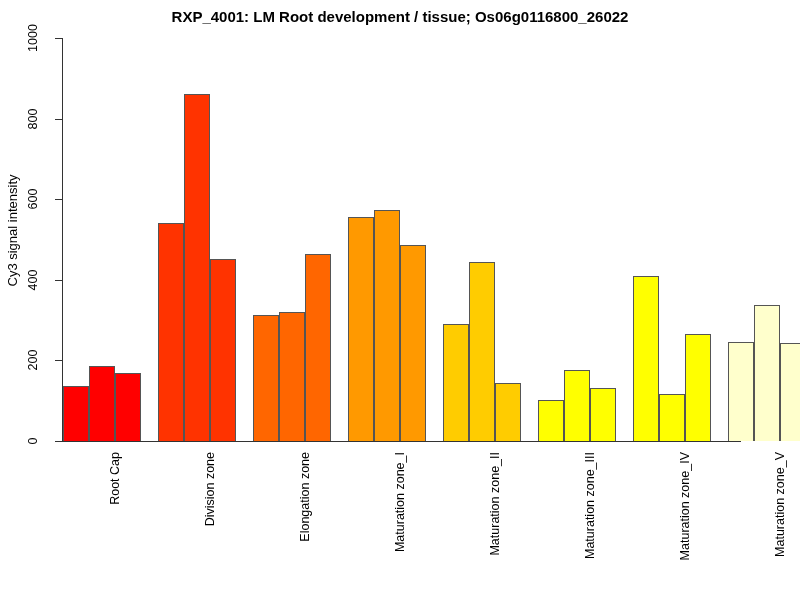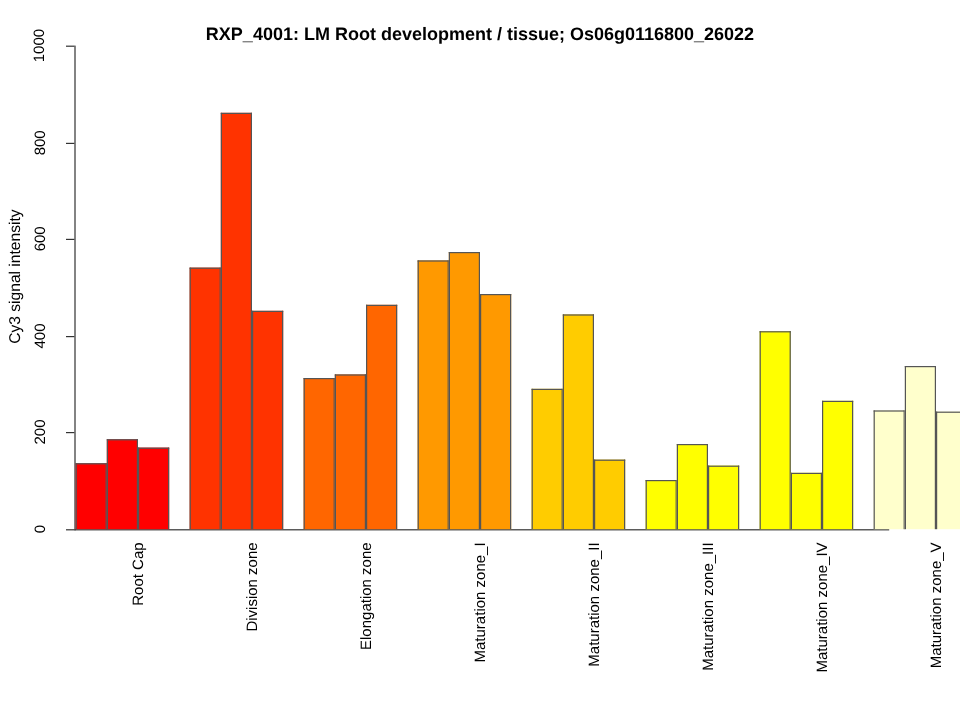--- a/index.html
+++ b/index.html
@@ -16,21 +16,21 @@
   }
   #chart-root {
     position: relative;
     width: 800px;
     height: 600px;
   }
   
   .chart-title {
     position: absolute;
     left: 0;
-    top: 20px;
+    top: 8px;
     width: 800px;
     text-align: center;
     font-size: 15px;
     font-weight: bold;
     letter-spacing: 0px;
     white-space: nowrap;
   }
   
   .ylabel {
     position: absolute;

